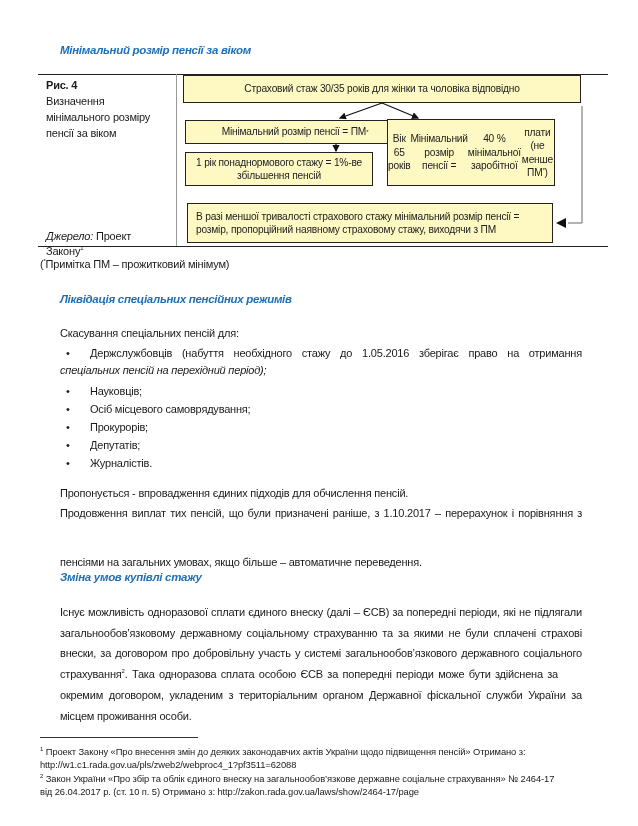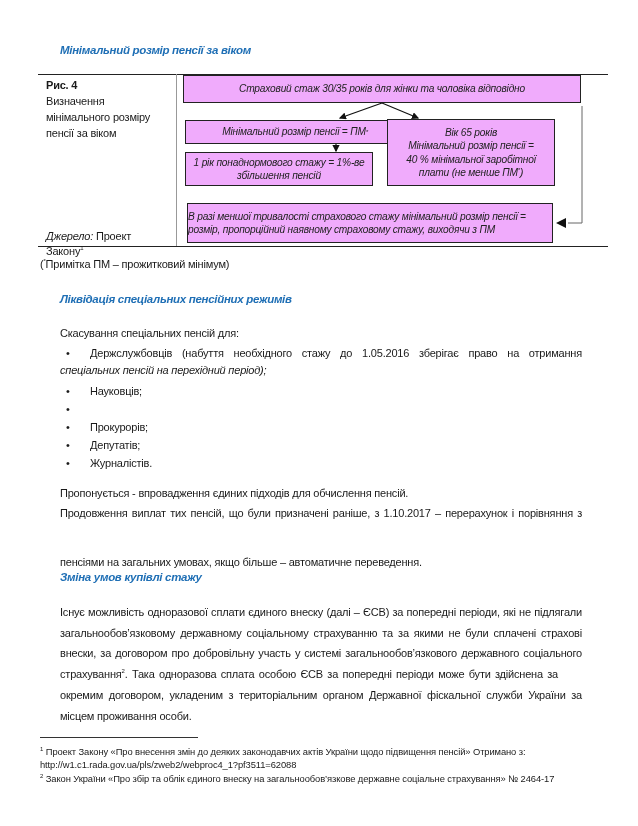--- a/index.html
+++ b/index.html
@@ -8,24 +8,24 @@
     font-family: "Liberation Sans", "DejaVu Sans", sans-serif;
     color: #1a1a1a;
   }
   .abs { position: absolute; }
   .heading {
     color: #1f6fb5; font-style: italic; font-weight: bold;
     font-size: 11.5px; letter-spacing: -0.3px;
   }
   .txt { font-size: 11px; line-height: 14px; letter-spacing: -0.2px; }
   .box {
-    position: absolute; border: 1px solid #222; background: #f0abfc;
+    position: absolute; border: 1px solid #222; background: #fef9c3;
     font-size: 10.2px; line-height: 13.5px; text-align: center;
     display: flex; align-items: center; justify-content: center;
-    box-sizing: border-box; letter-spacing: -0.2px; color: #222; font-style: italic;
+    box-sizing: border-box; letter-spacing: -0.2px; color: #222;
   }
   .hline { position: absolute; height: 1px; background: #222; }
   .vline { position: absolute; width: 1px; background: #888; }
   sup { font-size: 6px; vertical-align: super; line-height: 0; }
   .bullet-row { position: absolute; left: 60px; font-size: 11px; }
   .bullet-row .label { position: absolute; left: 30px; white-space: nowrap; letter-spacing: -0.2px; }
   .fn { font-size: 9.4px; line-height: 12.5px; letter-spacing: -0.1px; color: #1a1a1a; white-space: nowrap; }
 </style>
 </head>
 <body>
@@ -52,28 +52,28 @@
 
   <div class="box" style="left:183px; top:75px; width:398px; height:28px;">Страховий стаж 30/35 років для жінки та чоловіка відповідно</div>
 
   <div class="box" style="left:185px; top:120px; width:220px; height:24px;">
     <span>Мінімальний розмір пенсії = ПМ</span>
       <sup>*</sup>
   </div>
 
   <div class="box" style="left:185px; top:152px; width:188px; height:34px; padding:0 6px;">1 рік понаднормового стажу = 1%-ве збільшення пенсій</div>
 
-  <div class="box" style="left:387px; top:119px; width:168px; height:67px; flex-direction:column;">
+  <div class="box" style="left:387px; top:119px; width:168px; height:67px; flex-direction:row;">
     <div>Вік 65 років</div>
     <div>Мінімальний розмір пенсії =</div>
     <div>40 % мінімальної заробітної</div>
     <div><span>плати (не менше ПМ</span><sup>*</sup><span>)</span></div>
   </div>
 
-  <div class="box" style="left:187px; top:203px; width:366px; height:40px; text-align:left; justify-content:flex-start; padding:0 0;">В разі меншої тривалості страхового стажу мінімальний розмір пенсії = розмір, пропорційний наявному страховому стажу, виходячи з ПМ</div>
+  <div class="box" style="left:187px; top:203px; width:366px; height:40px; text-align:left; justify-content:flex-start; padding:0 8px;">В разі меншої тривалості страхового стажу мінімальний розмір пенсії = розмір, пропорційний наявному страховому стажу, виходячи з ПМ</div>
 
   <svg class="abs" style="left:0; top:0;" width="638" height="260">
     <defs>
       <marker id="ah" markerWidth="6" markerHeight="6" refX="5" refY="3" orient="auto">
         <path d="M0,0 L6,3 L0,6 z" fill="#111"></path>
       </marker>
     </defs>
     <line x1="382" y1="103" x2="340" y2="118" stroke="#111" stroke-width="1.2" marker-end="url(#ah)"></line>
     <line x1="382" y1="103" x2="418" y2="118" stroke="#111" stroke-width="1.2" marker-end="url(#ah)"></line>
     <line x1="336" y1="144" x2="336" y2="151" stroke="#111" stroke-width="1.2" marker-end="url(#ah)"></line>
@@ -95,20 +95,21 @@
   <span class="abs" style="left:30px; top:0; width:492px; text-align:justify; text-align-last:justify; word-spacing:2px;">Держслужбовців (набуття необхідного стажу до 1.05.2016 зберігає право на отримання</span>
 </div>
 <div class="abs txt" style="left:60px; top:363px;font-style:italic;">спеціальних пенсій на перехідний період);</div>
 
 <div class="bullet-row txt" style="top:384px; width:400px; height:14px;">
   <span class="abs" style="left:6px;">•</span>
   <span class="label">Науковців;</span>
 </div>
 <div class="bullet-row txt" style="top:402px; width:400px; height:14px;">
   <span class="abs" style="left:6px;">•</span>
+  <span class="label">Осіб місцевого самоврядування;</span>
 </div>
 <div class="bullet-row txt" style="top:420px; width:400px; height:14px;">
   <span class="abs" style="left:6px;">•</span>
   <span class="label">Прокурорів;</span>
 </div>
 <div class="bullet-row txt" style="top:438px; width:400px; height:14px;">
   <span class="abs" style="left:6px;">•</span>
   <span class="label">Депутатів;</span>
 </div>
 <div class="bullet-row txt" style="top:456px; width:400px; height:14px;">
@@ -132,13 +133,14 @@
 <div class="abs txt" style="left:60px; top:709px;">місцем проживання особи.</div>
 
 <div class="hline" style="left:40px; top:737px; width:158px; background:#333;"></div>
 
 <div class="abs fn" style="left:40px; top:746px;">
   <div><sup>1</sup><span> Проект Закону «Про внесення змін до деяких законодавчих актів України щодо підвищення пенсій» Отримано з:</span></div>
   <div>http://w1.c1.rada.gov.ua/pls/zweb2/webproc4_1?pf3511=62088</div>
 </div>
 <div class="abs fn" style="left:40px; top:773px;">
   <div><sup>2</sup><span> Закон України «Про збір та облік єдиного внеску на загальнообов’язкове державне соціальне страхування» № 2464-17</span></div>
+  <div>від 26.04.2017 р. (ст. 10 п. 5) Отримано з: http://zakon.rada.gov.ua/laws/show/2464-17/page</div>
 </div>
 
 </body></html>

